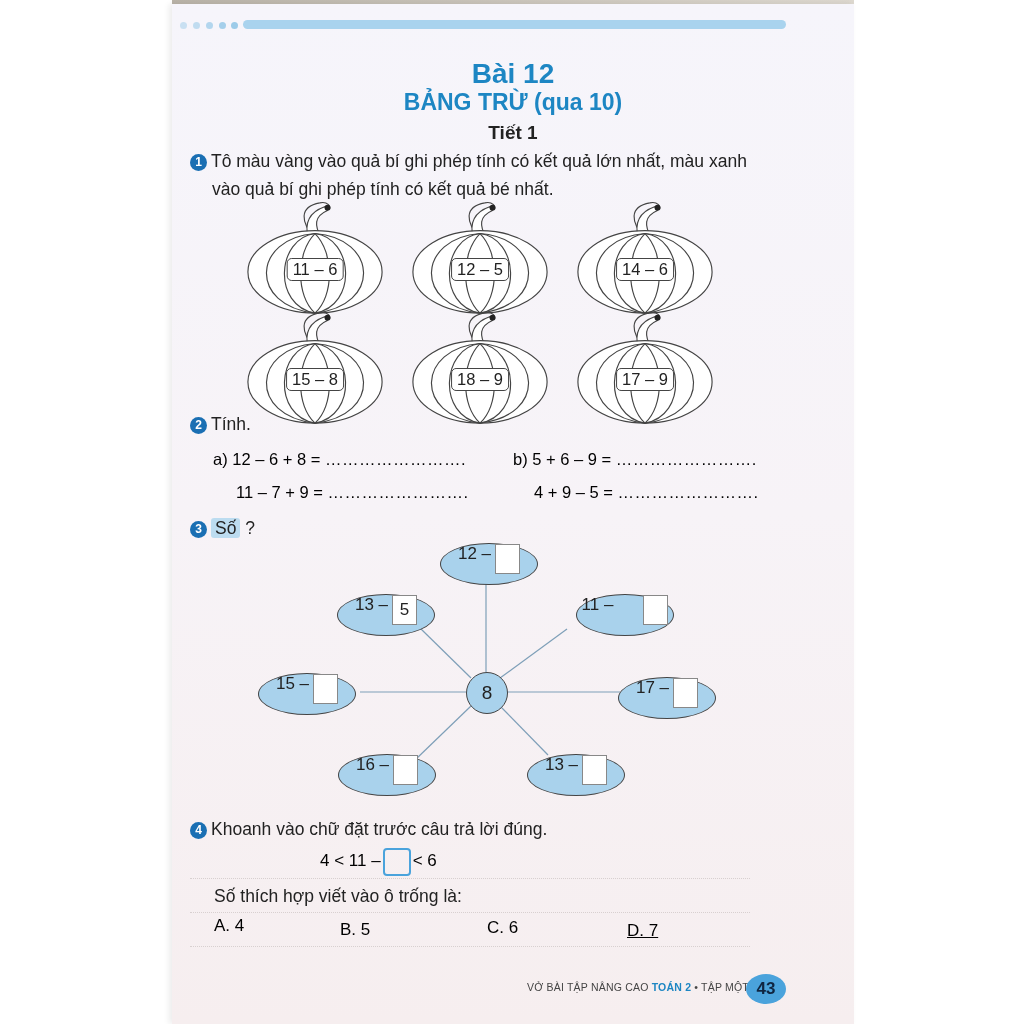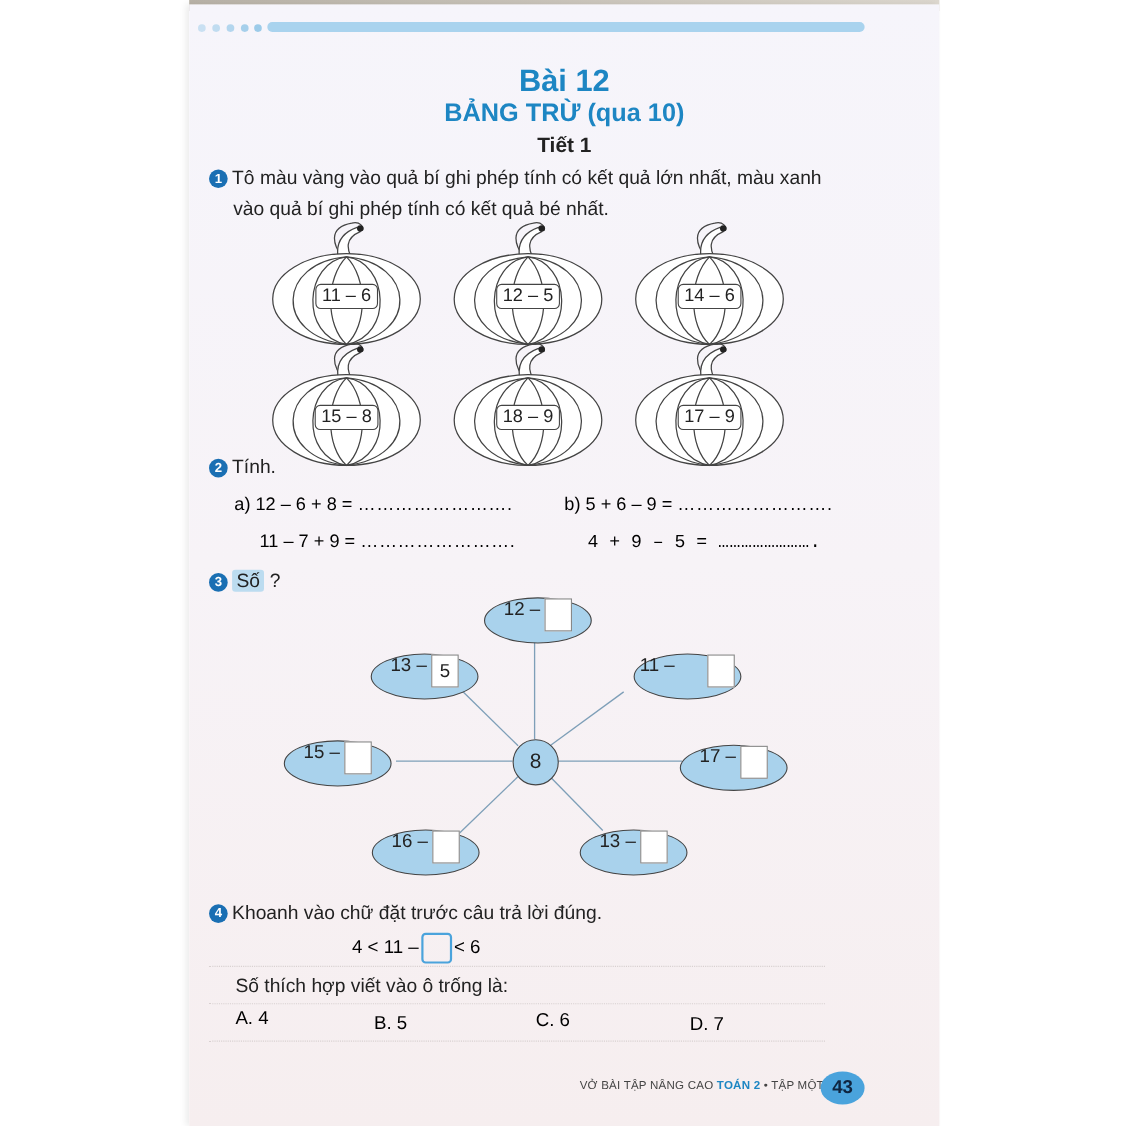--- a/index.html
+++ b/index.html
@@ -113,21 +113,21 @@
 </div>
 <div class="calc" style="left:236px;top:483px;">
   <span>11 – 7 + 9 =</span>
   <span class="dots">…………………….</span>
 </div>
 <div class="calc" style="left:513px;top:450px;">
   <span>b)</span>
   <span>5 + 6 – 9 =</span>
   <span class="dots">…………………….</span>
 </div>
-<div class="calc" style="left:534px;top:483px;font-family:Liberation Mono, monospace;">
+<div class="calc" style="left:534px;top:483px;">
   <span>4 + 9 – 5 =</span>
   <span class="dots">…………………….</span>
 </div>
 
 <div class="q" style="left:190px;top:514px;">
   <span class="num">3</span><span class="so-hl">Số</span> <span>?</span>
 </div>
 
 <svg style="position:absolute;left:0;top:0" width="1024" height="1024">
   <g stroke="#7e9fb8" stroke-width="1.2">
@@ -178,18 +178,18 @@
 <div class="q" style="left:190px;top:815px;">
   <span class="num">4</span><span>Khoanh vào chữ đặt trước câu trả lời đúng.</span>
 </div>
 <div class="calc" style="left:320px;top:848px;font-size:17px;">
   <span>4 &lt; 11 –</span><span class="inbox"></span><span>&lt; 6</span>
 </div>
 <div class="q" style="left:214px;top:882px;">Số thích hợp viết vào ô trống là:</div>
 <div class="calc" style="left:214px;top:916px;font-size:17px;">A. 4</div>
 <div class="calc" style="left:340px;top:920px;font-size:17px;">B. 5</div>
 <div class="calc" style="left:487px;top:918px;font-size:17px;">C. 6</div>
-<div class="calc" style="left:627px;top:921px;font-size:17px;">D. 7</div>
+<div class="calc" style="left:627px;top:921px;font-size:17px;text-decoration:underline;">D. 7</div>
 
 <div class="footer">
   <span>VỞ BÀI TẬP NÂNG CAO </span><b>TOÁN 2</b><span> • TẬP MỘT</span>
 </div>
 <div class="pagenum">43</div>
 
 </body></html>

